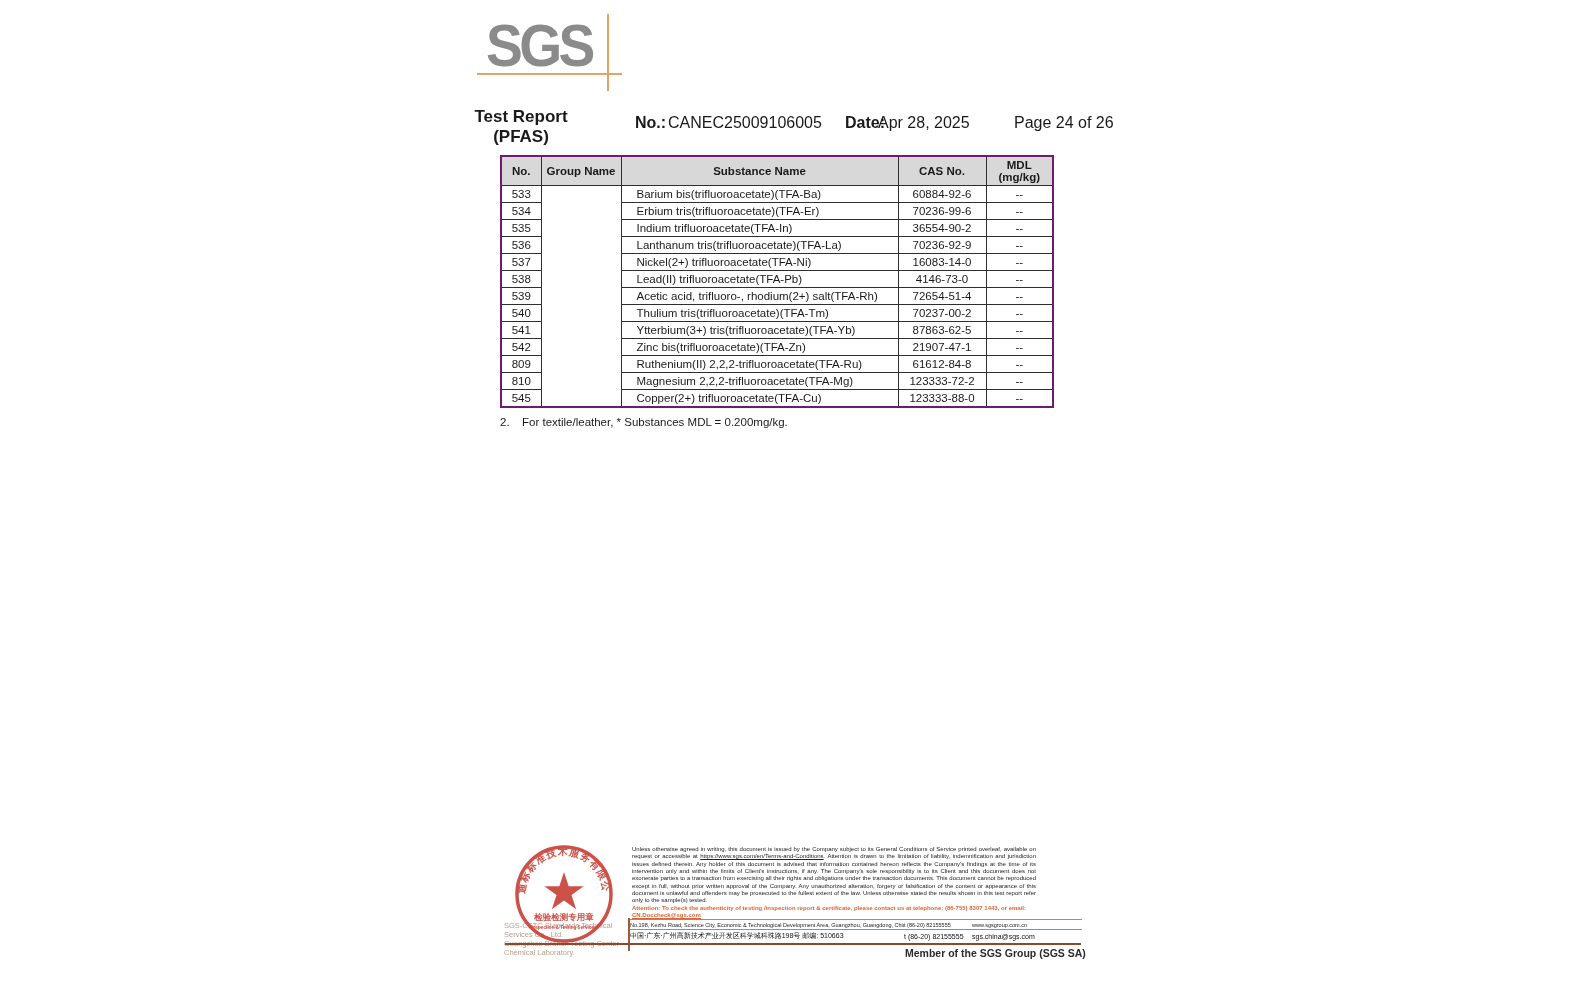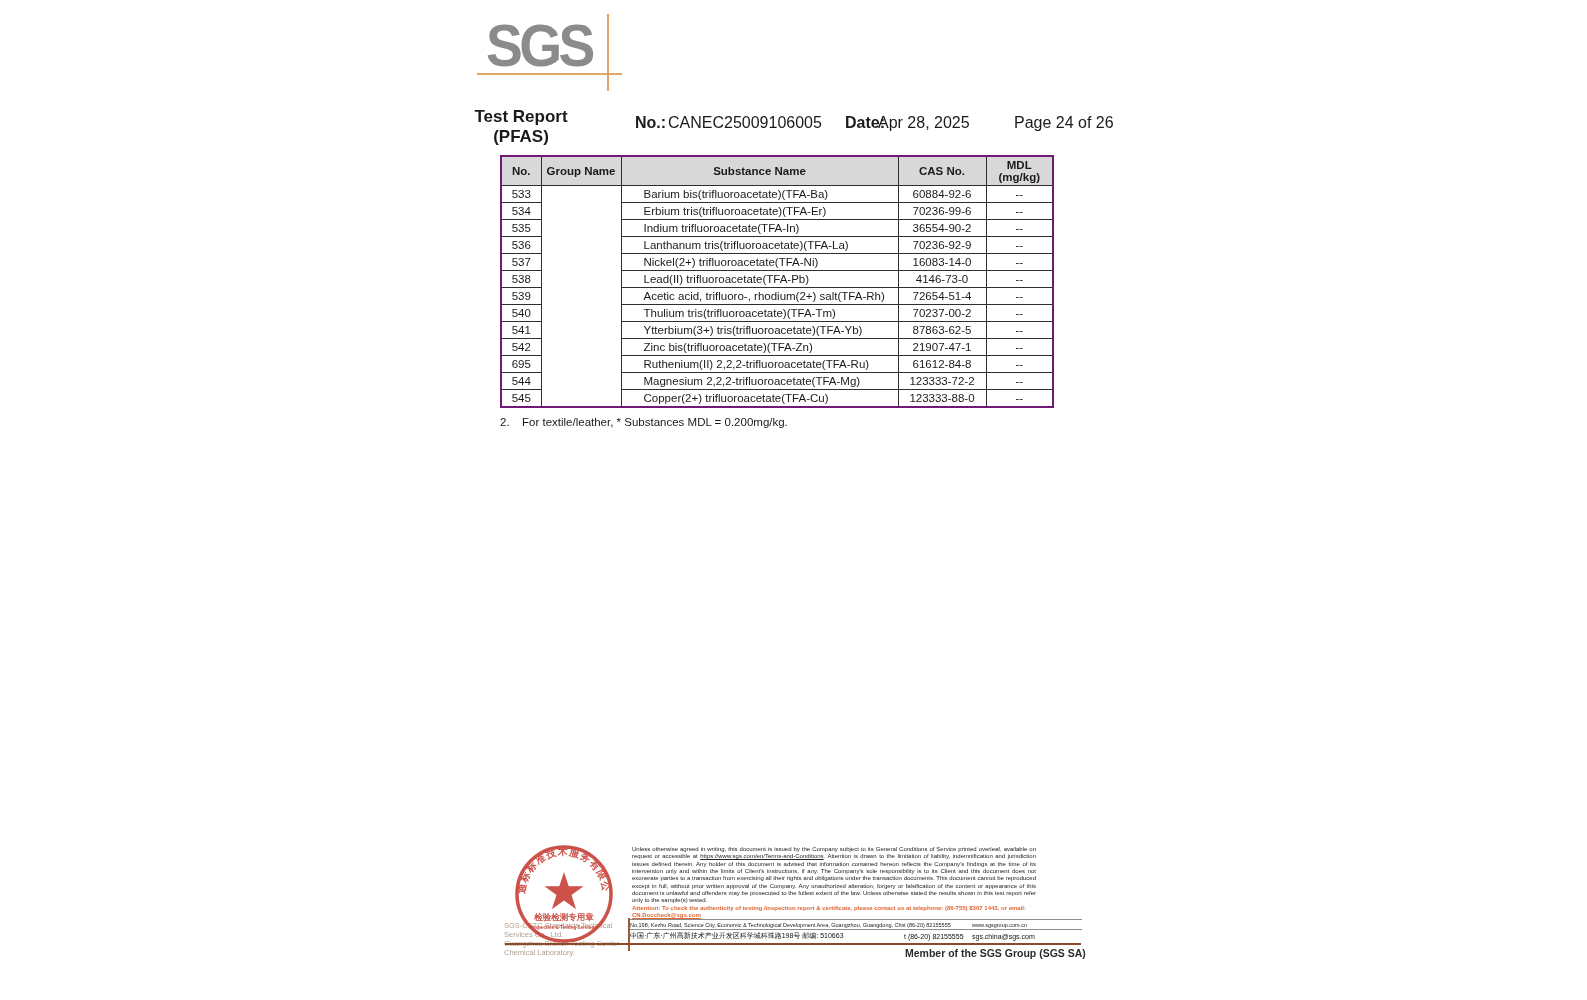--- a/index.html
+++ b/index.html
@@ -26,21 +26,21 @@
   .m-page       { left:1014px; }
 
   
   table.subst { position:absolute; left:500px; top:155px; width:552px;
                 border-collapse:collapse; table-layout:fixed;
                 border:2px solid #701a75; }
   table.subst th { background:#d8d8d8; font-weight:bold; font-size:11.5px;
                    border:1px solid #2e2e2e; text-align:center; padding:2px 1px; line-height:12px; }
   table.subst td { font-size:11.5px; border:1px solid #2e2e2e; text-align:center;
                    height:17px; padding:0 3px; line-height:16px; white-space:nowrap; overflow:hidden; }
-  table.subst td.col-substance { text-align:left; padding-left:22px; }
+  table.subst td.col-substance { text-align:left; padding-left:15px; }
   .w-no { width:40px; } .w-group { width:80px; } .w-substance { width:277px; }
   .w-cas { width:88px; } .w-mdl { width:67px; }
 
   
   .note { position:absolute; left:500px; top:416px; font-size:11.5px; }
   .note .num { display:inline-block; width:22px; }
 
   
   .company-lines { position:absolute; left:504px; top:921px; width:132px;
                    font-size:7.5px; line-height:9px; color:#b59d8b; }
@@ -162,27 +162,27 @@
           <td class="col-cas">87863-62-5</td>
           <td class="col-mdl">--</td>
         </tr>
         <tr>
           <td class="col-no">542</td>
           <td class="col-substance">Zinc bis(trifluoroacetate)(TFA-Zn)</td>
           <td class="col-cas">21907-47-1</td>
           <td class="col-mdl">--</td>
         </tr>
         <tr>
-          <td class="col-no">695</td>
+          <td class="col-no">809</td>
           <td class="col-substance">Ruthenium(II) 2,2,2-trifluoroacetate(TFA-Ru)</td>
           <td class="col-cas">61612-84-8</td>
           <td class="col-mdl">--</td>
         </tr>
         <tr>
-          <td class="col-no">544</td>
+          <td class="col-no">810</td>
           <td class="col-substance">Magnesium 2,2,2-trifluoroacetate(TFA-Mg)</td>
           <td class="col-cas">123333-72-2</td>
           <td class="col-mdl">--</td>
         </tr>
         <tr>
           <td class="col-no">545</td>
           <td class="col-substance">Copper(2+) trifluoroacetate(TFA-Cu)</td>
           <td class="col-cas">123333-88-0</td>
           <td class="col-mdl">--</td>
         </tr>

